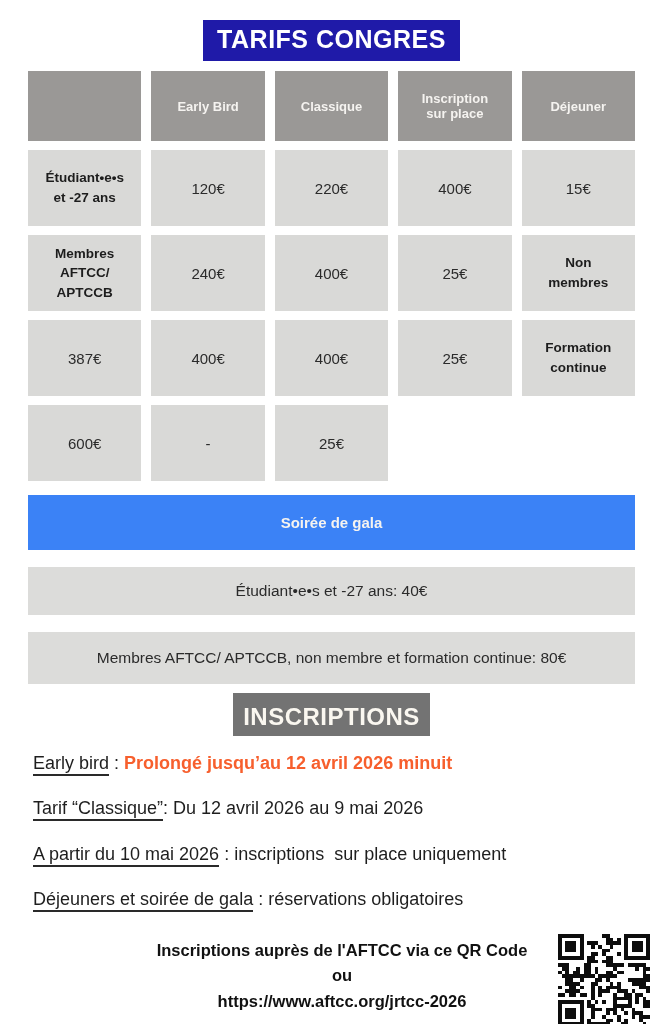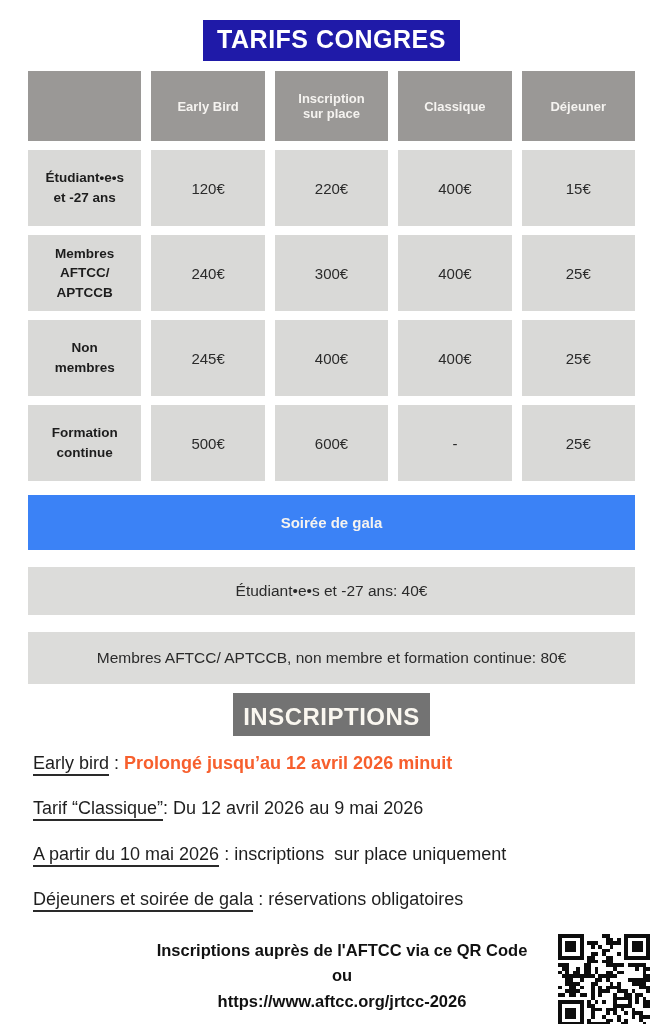--- a/index.html
+++ b/index.html
@@ -116,50 +116,48 @@
 
 <div class="page">
 
   <div class="title-wrap">
     <span class="title-box">TARIFS CONGRES</span>
   </div>
 
   <div class="table">
     <div class="cell th"></div>
     <div class="cell th">Early Bird</div>
+    <div class="cell th">Classique</div>
     <div class="cell th">Inscription
 sur place</div>
-    <div class="cell th">Classique</div>
     <div class="cell th">Déjeuner</div>
 
     <div class="cell tl">Étudiant•e•s
 et -27 ans</div>
     <div class="cell td">120€</div>
     <div class="cell td">220€</div>
     <div class="cell td">400€</div>
     <div class="cell td">15€</div>
 
     <div class="cell tl">Membres
 AFTCC/
 APTCCB</div>
     <div class="cell td">240€</div>
-    <div class="cell td">300€</div>
     <div class="cell td">400€</div>
     <div class="cell td">25€</div>
 
     <div class="cell tl">Non
 membres</div>
-    <div class="cell td">245€</div>
+    <div class="cell td">387€</div>
     <div class="cell td">400€</div>
     <div class="cell td">400€</div>
     <div class="cell td">25€</div>
 
     <div class="cell tl">Formation
 continue</div>
-    <div class="cell td">500€</div>
     <div class="cell td">600€</div>
     <div class="cell td">-</div>
     <div class="cell td">25€</div>
   </div>
 
   <div class="gala-header">Soirée de gala</div>
   <div class="gala-row">Étudiant•e•s et -27 ans: 40€</div>
   <div class="gala-row second">Membres AFTCC/ APTCCB, non membre et formation continue: 80€</div>
 
   <div class="heading-wrap">

